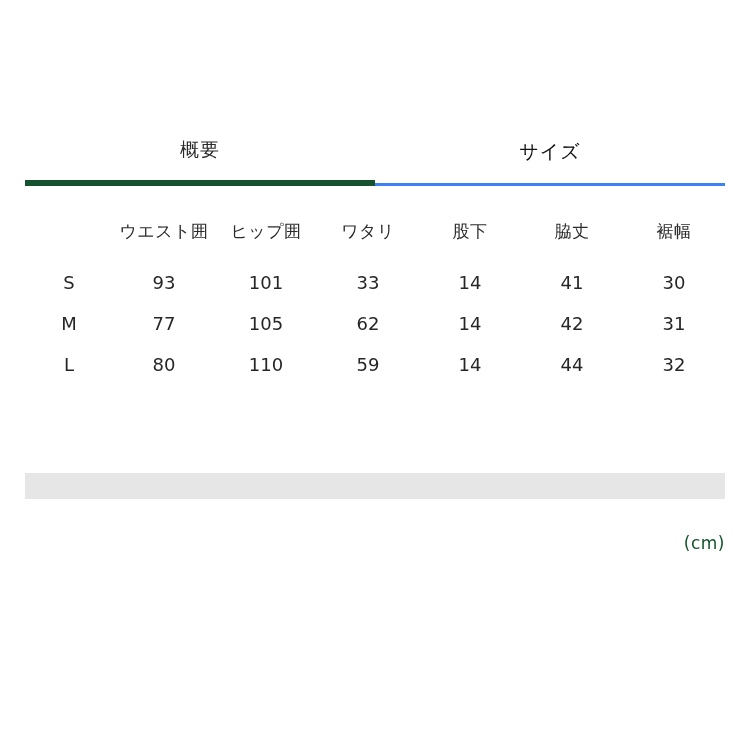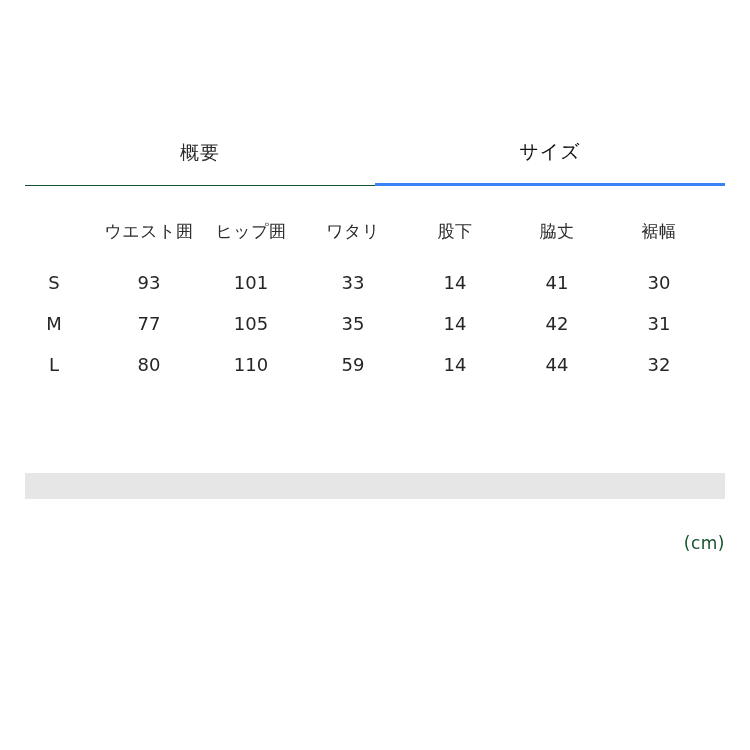--- a/index.html
+++ b/index.html
@@ -31,34 +31,34 @@
     display: flex;
   }
   .tab {
     flex: 1 1 50%;
     display: flex;
     align-items: center;
     justify-content: center;
     font-size: 19px;
     letter-spacing: 1px;
     color: #2b2b2b;
-    border-bottom: 1px solid #14532d;
+    border-bottom: 6px solid #14532d;
     box-sizing: border-box;
     cursor: pointer;
     user-select: none;
   }
   .tab.active {
     border-bottom: 3px solid #3b82f6;
     color: #111111;
   }
 
   
   .size-table {
     position: absolute;
-    left: 10px;
+    left: 25px;
     top: 200px;
     width: 700px;
     border-collapse: collapse;
     table-layout: fixed;
   }
   .size-table th,
   .size-table td {
     font-weight: normal;
     font-size: 18px;
     text-align: center;
@@ -138,21 +138,21 @@
         <td>101</td>
         <td>33</td>
         <td>14</td>
         <td>41</td>
         <td>30</td>
       </tr>
       <tr>
         <td>M</td>
         <td>77</td>
         <td>105</td>
-        <td>35</td>
+        <td>62</td>
         <td>14</td>
         <td>42</td>
         <td>31</td>
       </tr>
       <tr>
         <td>L</td>
         <td>80</td>
         <td>110</td>
         <td>59</td>
         <td>14</td>

